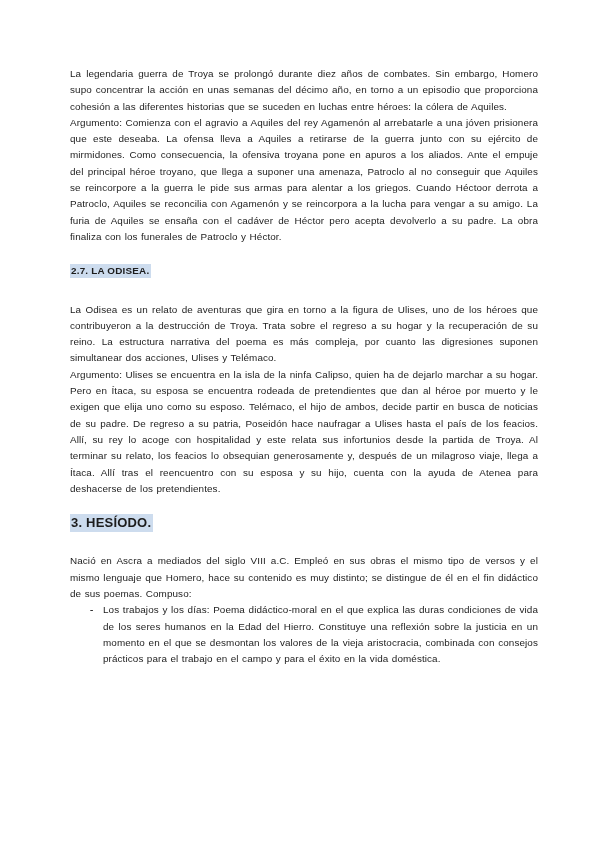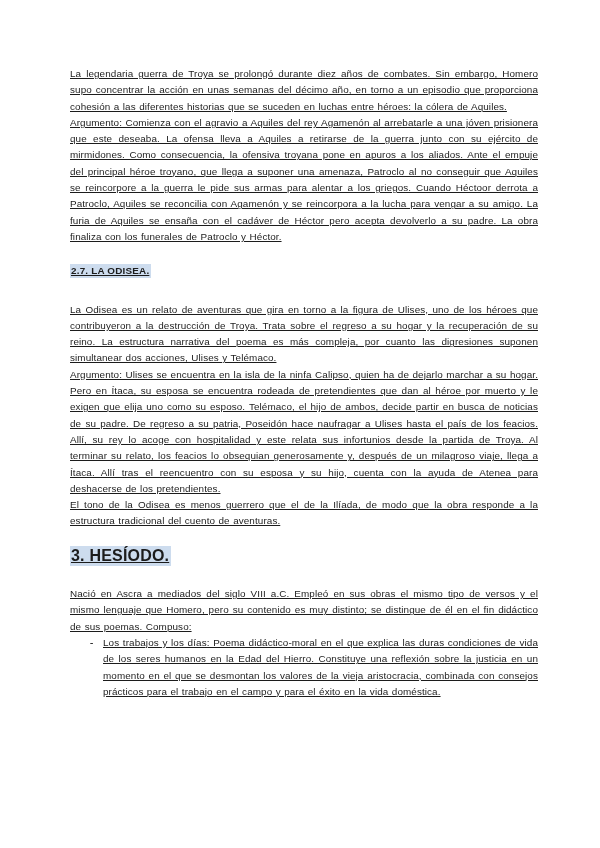--- a/index.html
+++ b/index.html
@@ -16,21 +16,20 @@
   .page {
     width: 600px;
     height: 848px;
     background: var(--bg);
     padding: 66px 62px 0 70px;
     font-family: "Liberation Sans", "DejaVu Sans", sans-serif;
     font-size: 9.9px;
     line-height: 16.3px;
     color: var(--text);
     overflow: hidden;
-    text-decoration: underline;
   }
   .para {
     margin: 0;
     text-align: justify;
     text-justify: inter-word;
     word-spacing: 0.6px;
     letter-spacing: 0.1px;
   }
   .heading {
     margin: 18px 0 22px 0;
@@ -68,27 +67,26 @@
 
 
   <h2 class="heading" style="font-size:9.9px;">
     <span class="hl">2.7. LA ODISEA.</span>
   </h2>
 
   <p class="para">La Odisea es un relato de aventuras que gira en torno a la figura de Ulises, uno de los héroes que contribuyeron a la destrucción de Troya. Trata sobre el regreso a su hogar y la recuperación de su reino. La estructura narrativa del poema es más compleja, por cuanto las digresiones suponen simultanear dos acciones, Ulises y Telémaco.</p>
 
   <p class="para">Argumento: Ulises se encuentra en la isla de la ninfa Calipso, quien ha de dejarlo marchar a su hogar. Pero en Ítaca, su esposa se encuentra rodeada de pretendientes que dan al héroe por muerto y le exigen que elija uno como su esposo. Telémaco, el hijo de ambos, decide partir en busca de noticias de su padre. De regreso a su patria, Poseidón hace naufragar a Ulises hasta el país de los feacios. Allí, su rey lo acoge con hospitalidad y este relata sus infortunios desde la partida de Troya. Al terminar su relato, los feacios lo obsequian generosamente y, después de un milagroso viaje, llega a Ítaca. Allí tras el reencuentro con su esposa y su hijo, cuenta con la ayuda de Atenea para deshacerse de los pretendientes.</p>
 
-  <p class="para">El tono de la Odisea es menos guerrero que el de la Ilíada, de modo que la obra responde a la estructura tradicional del cuento de aventuras.</p>
 
-  <h2 class="heading" style="font-size:16px;">
+  <h2 class="heading" style="font-size:13px;">
     <span class="hl">3. HESÍODO.</span>
   </h2>
 
-  <p class="para">Nació en Ascra a mediados del siglo VIII a.C. Empleó en sus obras el mismo tipo de versos y el mismo lenguaje que Homero, pero su contenido es muy distinto; se distingue de él en el fin didáctico de sus poemas. Compuso:</p>
+  <p class="para">Nació en Ascra a mediados del siglo VIII a.C. Empleó en sus obras el mismo tipo de versos y el mismo lenguaje que Homero, hace su contenido es muy distinto; se distingue de él en el fin didáctico de sus poemas. Compuso:</p>
 
   <div class="bullet">
     <span class="dash">-</span>
   </div>
 
   <div class="bullet">
     <span class="dash">-</span>
     <span>Los trabajos y los días: Poema didáctico-moral en el que explica las duras condiciones de vida de los seres humanos en la Edad del Hierro. Constituye una reflexión sobre la justicia en un momento en el que se desmontan los valores de la vieja aristocracia, combinada con consejos prácticos para el trabajo en el campo y para el éxito en la vida doméstica.</span>
   </div>
 

